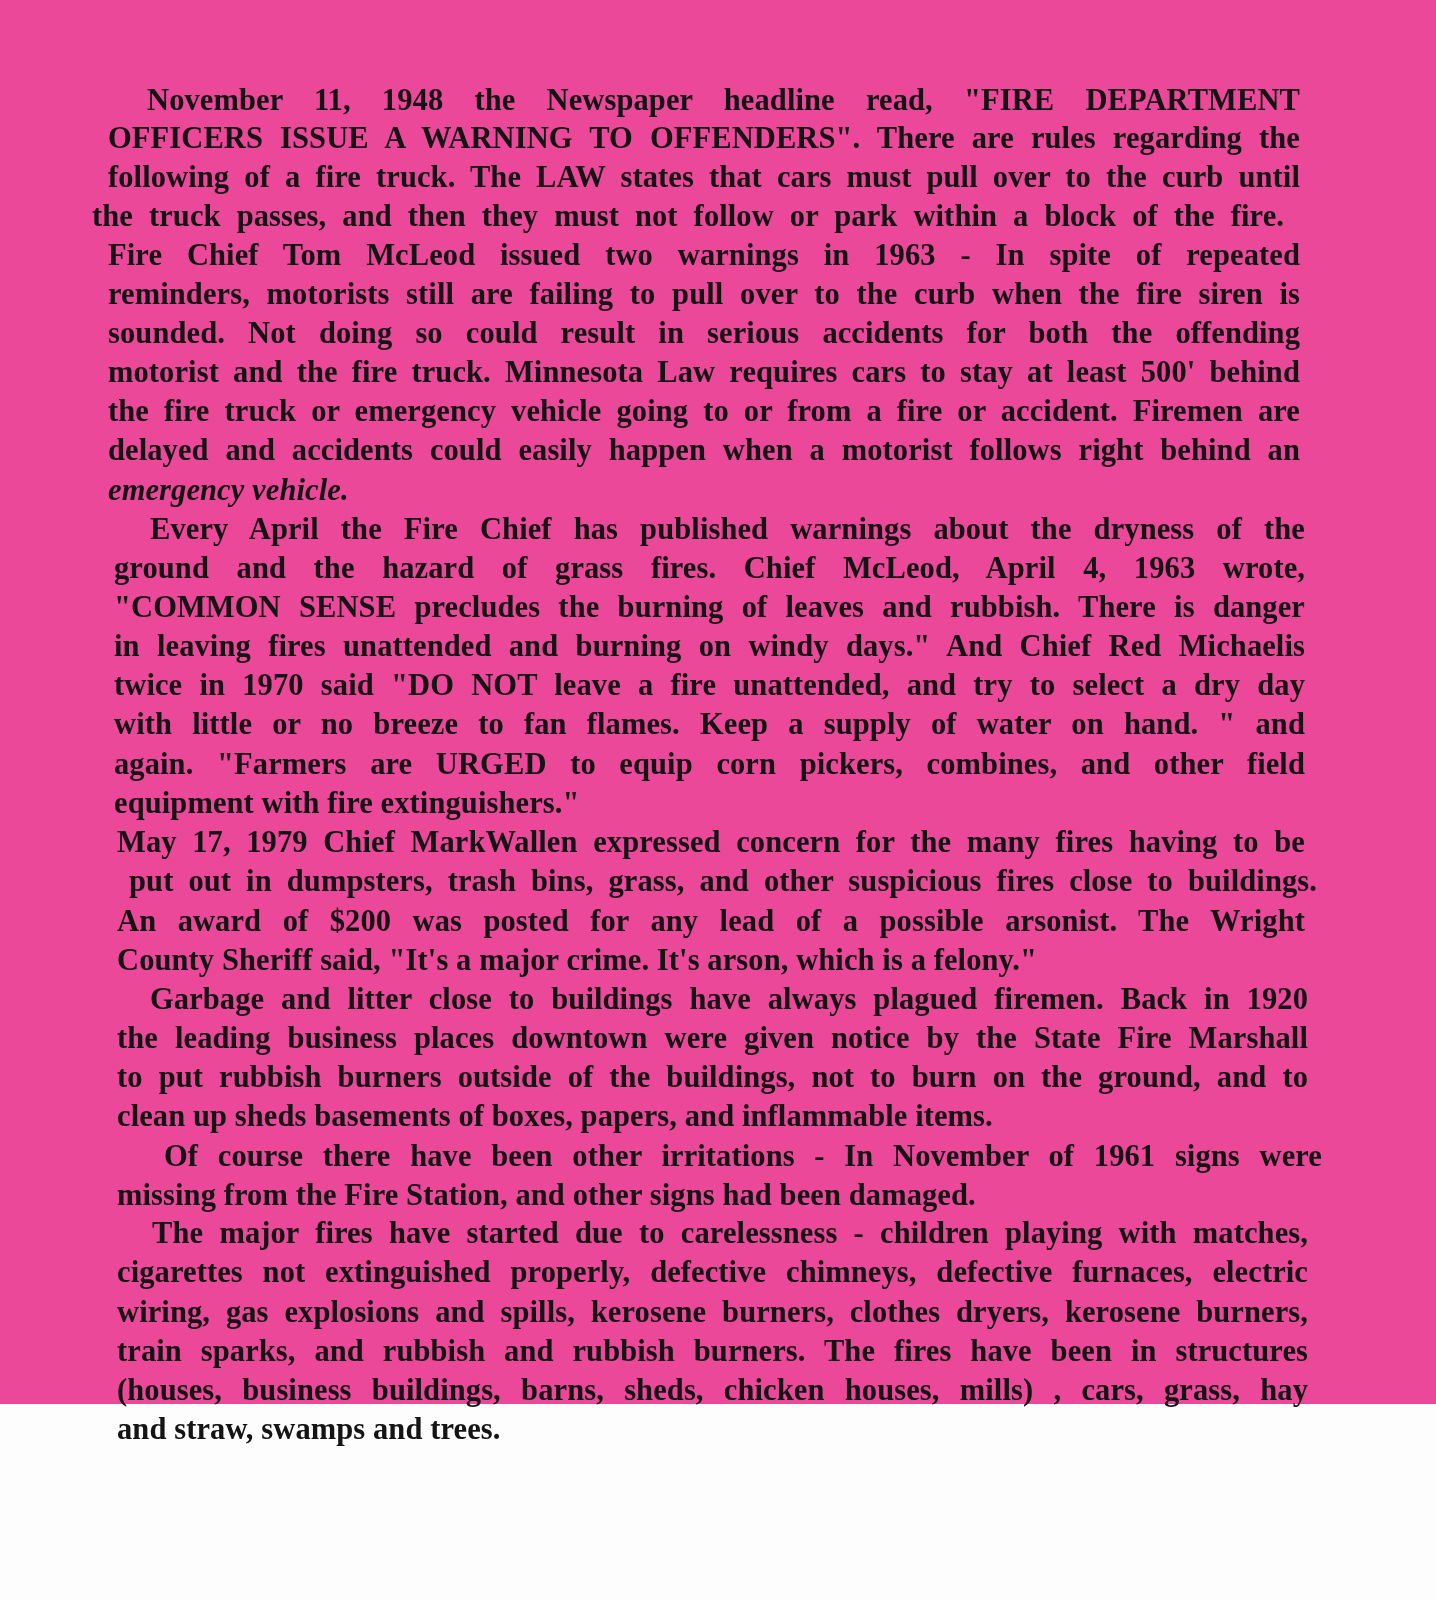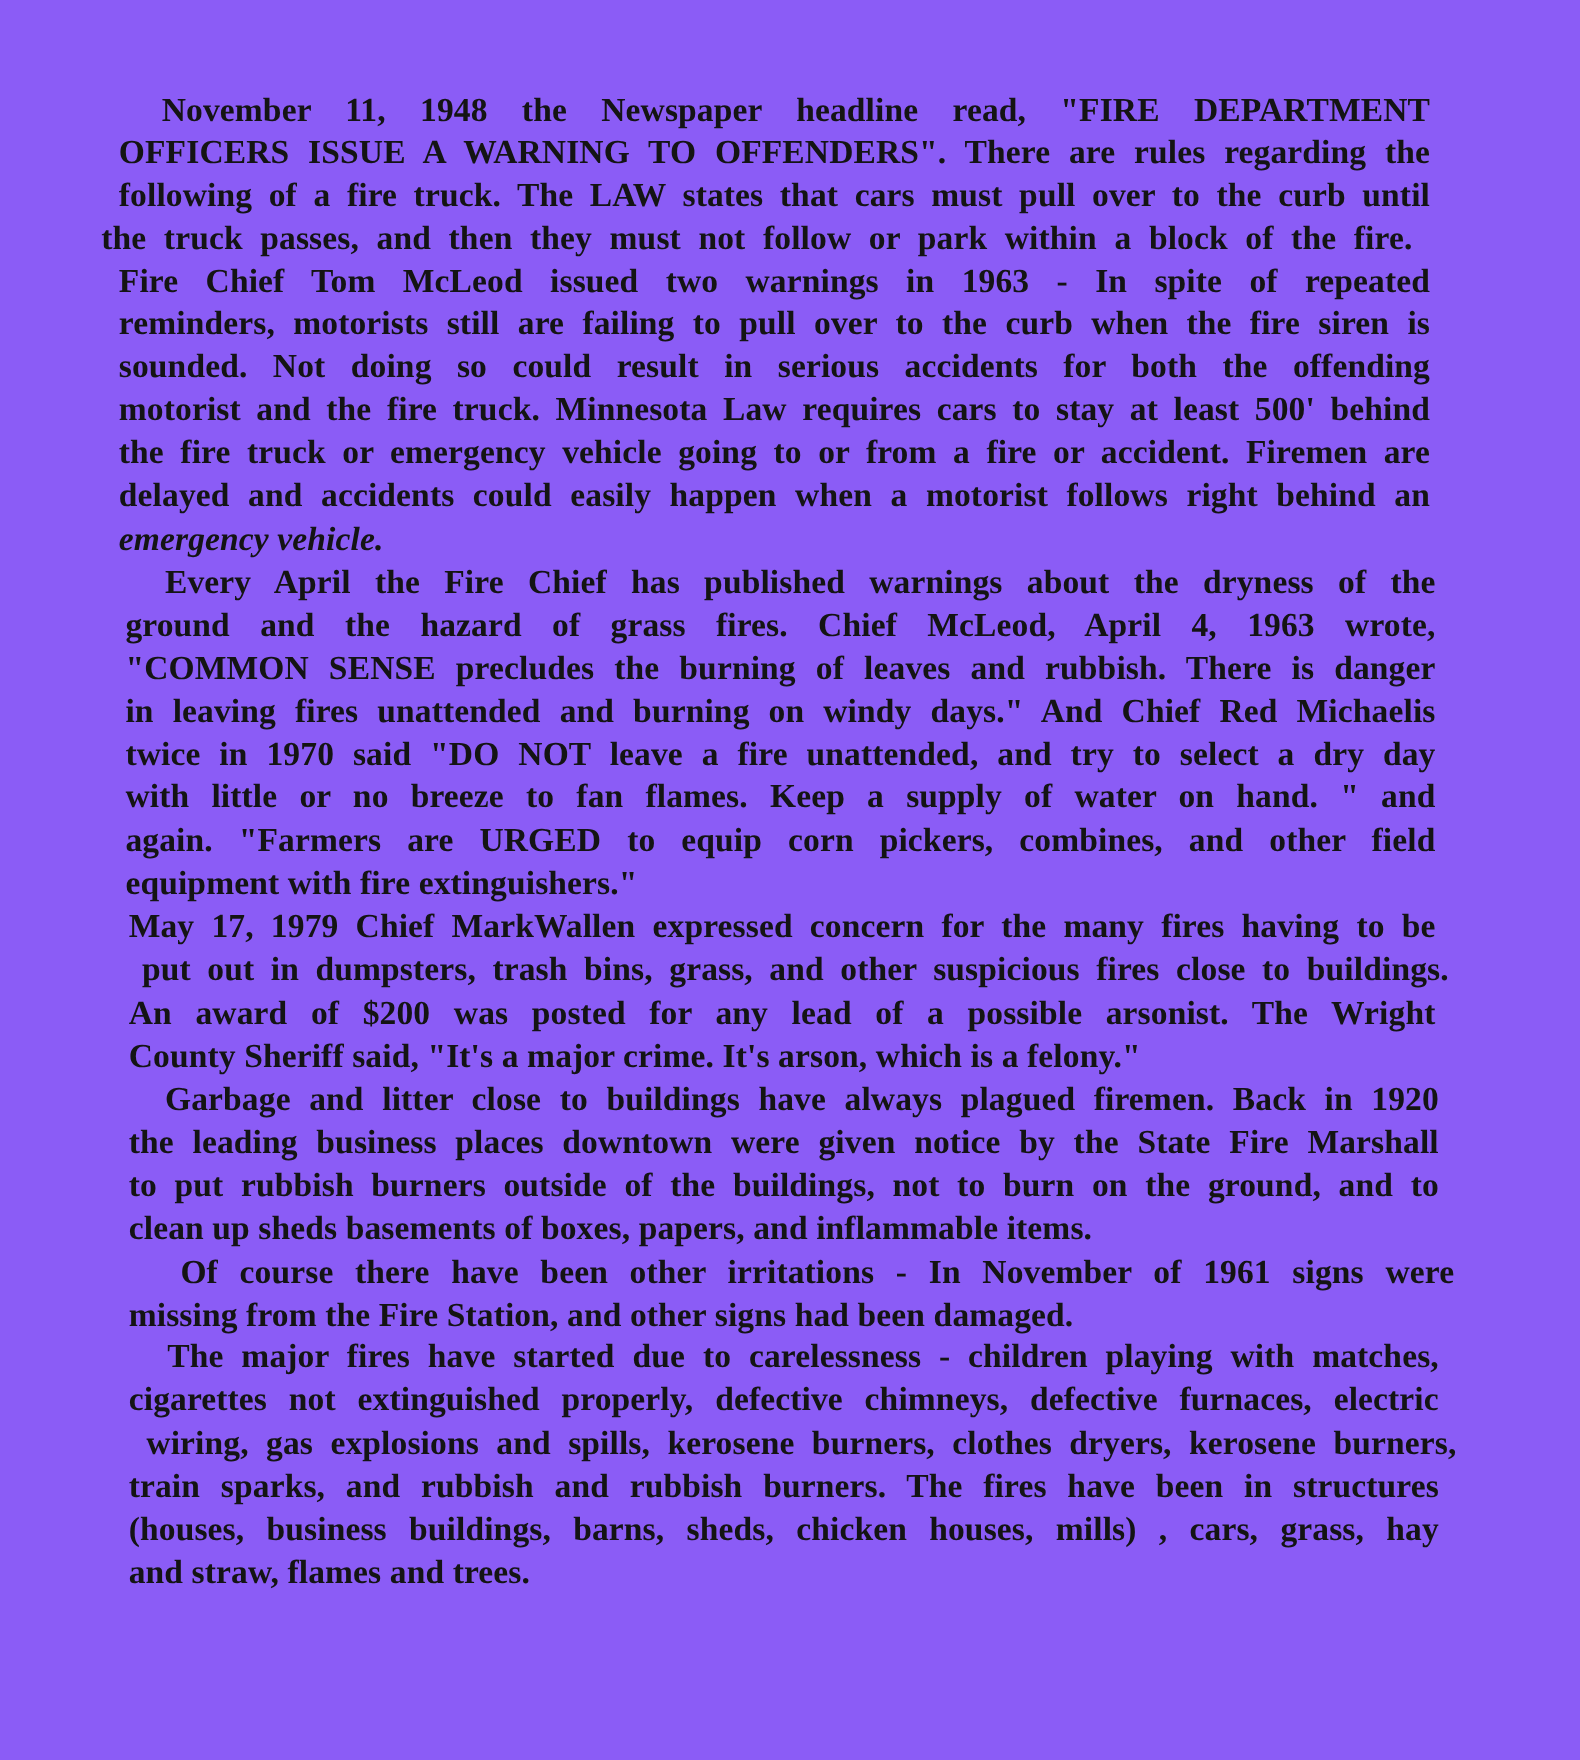--- a/index.html
+++ b/index.html
@@ -12,22 +12,22 @@
       height: 1600px;
       position: relative;
       overflow: hidden;
       background: #fdfdfd;
     }
     .page {
       position: absolute;
       left: 0;
       top: 0;
       width: 1436px;
-      height: 1600px;
-      background: #8b5cf6;
+      height: 1404px;
+      background: #ec4899;
     }
     .text-block {
       position: absolute;
       font-family: "Liberation Serif", "DejaVu Serif", serif;
       font-weight: bold;
       font-size: 30.5px;
       color: #141414;
       letter-spacing: 0.1px;
     }
     .line {
@@ -82,19 +82,19 @@
         <div class="line" style="left: 117px; top: 1057px; width: 1191px; white-space: normal; overflow: hidden;">to put rubbish burners outside of the buildings, not to burn on the ground, and to</div>
         <div class="line last" style="left: 117px; top: 1096px;">clean up sheds basements of boxes, papers, and inflammable items.</div>
       </div>
       <div>
         <div class="line" style="left: 150px; top: 1136px; width: 1158px; white-space: normal; overflow: hidden; margin-left: 14px;">Of course there have been other irritations - In November of 1961 signs were</div>
         <div class="line last" style="left: 117px; top: 1175px;">missing from the Fire Station, and other signs had been damaged.</div>
       </div>
       <div>
         <div class="line" style="left: 152px; top: 1213px; width: 1156px; white-space: normal; overflow: hidden;">The major fires have started due to carelessness - children playing with matches,</div>
         <div class="line" style="left: 117px; top: 1252px; width: 1191px; white-space: normal; overflow: hidden;">cigarettes not extinguished properly, defective chimneys, defective furnaces, electric</div>
-        <div class="line" style="left: 117px; top: 1292px; width: 1191px; white-space: normal; overflow: hidden; margin-left: 16px;">wiring, gas explosions and spills, kerosene burners, clothes dryers, kerosene burners,</div>
+        <div class="line" style="left: 117px; top: 1292px; width: 1191px; white-space: normal; overflow: hidden;">wiring, gas explosions and spills, kerosene burners, clothes dryers, kerosene burners,</div>
         <div class="line" style="left: 117px; top: 1331px; width: 1191px; white-space: normal; overflow: hidden;">train sparks, and rubbish and rubbish burners.  The fires have been in structures</div>
         <div class="line" style="left: 117px; top: 1370px; width: 1191px; white-space: normal; overflow: hidden;">(houses, business buildings, barns, sheds, chicken houses, mills) , cars, grass, hay</div>
-        <div class="line last" style="left: 117px; top: 1409px;">and straw, flames and trees.</div>
+        <div class="line last" style="left: 117px; top: 1409px;">and straw, swamps and trees.</div>
       </div>
     </div>
 </div>
 
 </body></html>

